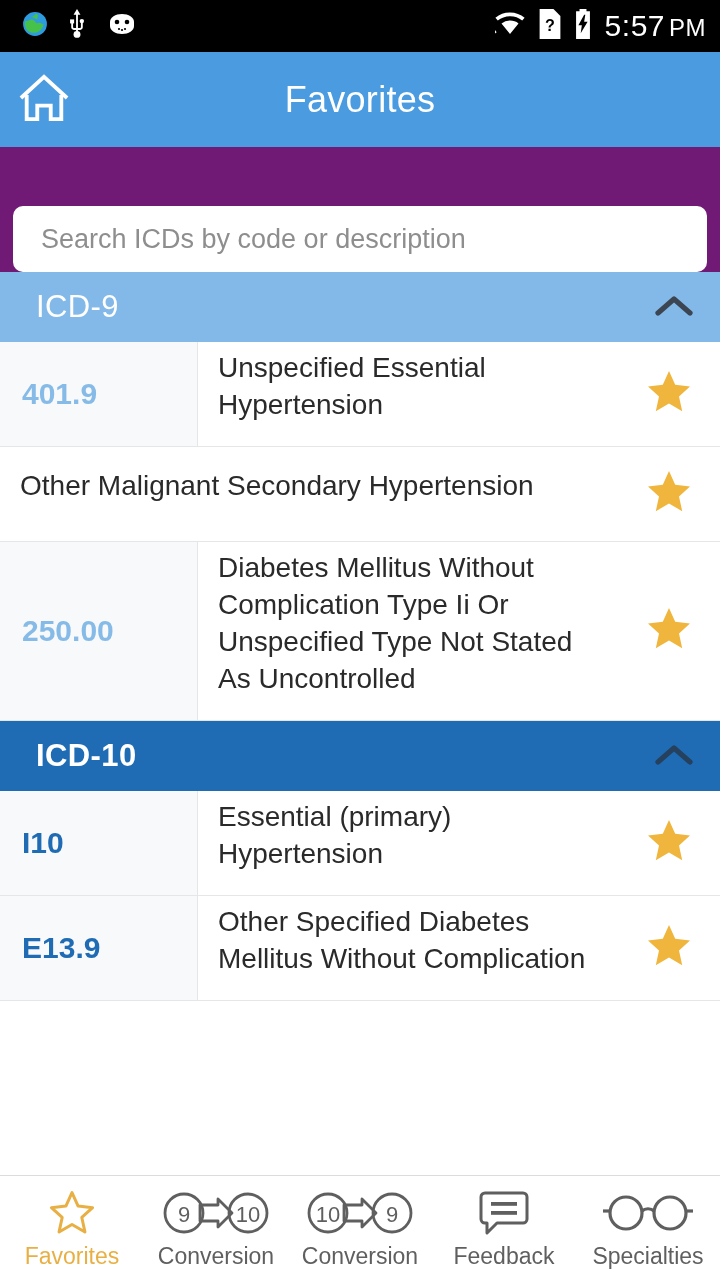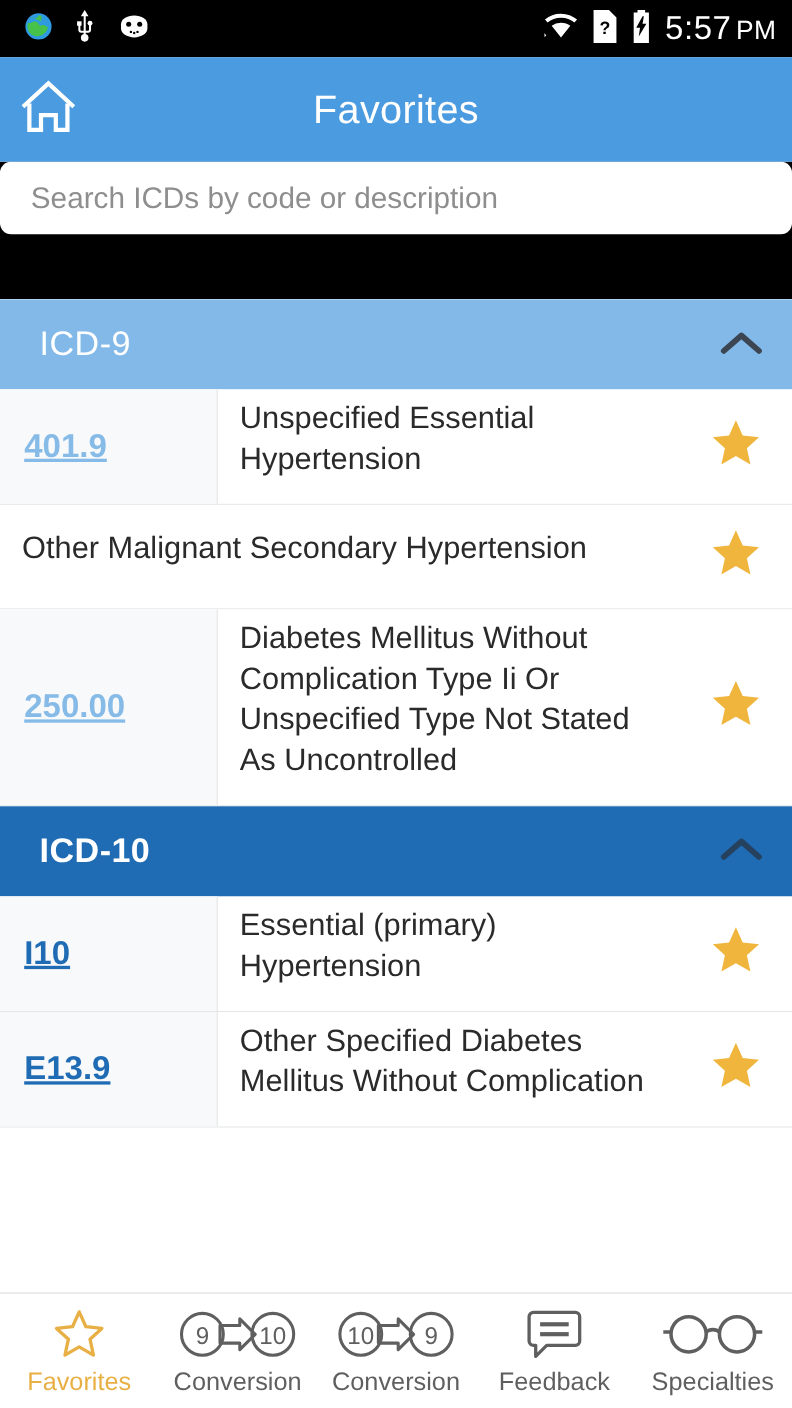--- a/index.html
+++ b/index.html
@@ -29,46 +29,46 @@
   }
   .home-btn { width: 88px; height: 95px; display:flex; align-items:center; justify-content:center; }
   .appbar-title {
     position: absolute; left: 0; right: 0; text-align: center;
     color: #ffffff; font-size: 36px; font-weight: 400; letter-spacing: .3px;
     pointer-events: none;
   }
 
   
   .search-zone {
-    background: #000000; flex: 0 0 125px;
-    display: flex; align-items: flex-start; padding: 0 0;
+    background: #701a75; flex: 0 0 125px;
+    display: flex; align-items: flex-end; padding: 0 13px;
   }
   .search-input {
     width: 100%; height: 66px; border: none; border-radius: 10px;
     background: #ffffff; font-size: 27px; color: #444;
     padding: 0 28px; font-family: "Liberation Sans", sans-serif; outline: none;
   }
   .search-input::placeholder { color: #8e8e8e; }
 
   
   .list { flex: 1 1 auto; background: #ffffff; overflow: hidden; }
 
   .section-header {
-    height: 82px; display: flex; align-items: center; justify-content: space-between;
+    height: 70px; display: flex; align-items: center; justify-content: space-between;
     padding: 0 26px 0 36px; color: #ffffff;
   }
   .section-header .label { font-size: 31px; letter-spacing: .4px; }
   .section-icd9  { background: #83b9e8; }
   .section-icd10 { background: #1f6cb5; font-weight: bold; }
 
   .row { display: flex; align-items: stretch; border-bottom: 1px solid #e4e6e8; min-height: 95px; background:#fff; }
   .row .code-cell {
     flex: 0 0 198px; background: #f8f9fa; border-right: 1px solid #e4e6e8;
     display: flex; align-items: center; padding-left: 22px;
-    font-size: 30px; font-weight: bold; text-decoration: underline;
+    font-size: 30px; font-weight: bold;
   }
   .code-9  { color: #86bbe8; }
   .code-10 { color: #1f6cb5; }
   .row .desc-cell {
     flex: 1 1 auto; display: flex; align-items: center;
     padding: 8px 18px 22px 20px;
     font-size: 28px; line-height: 1.32; color: #2a2a2a;
   }
   .row .star-cell { flex: 0 0 102px; display: flex; align-items: center; justify-content: center; }
 

